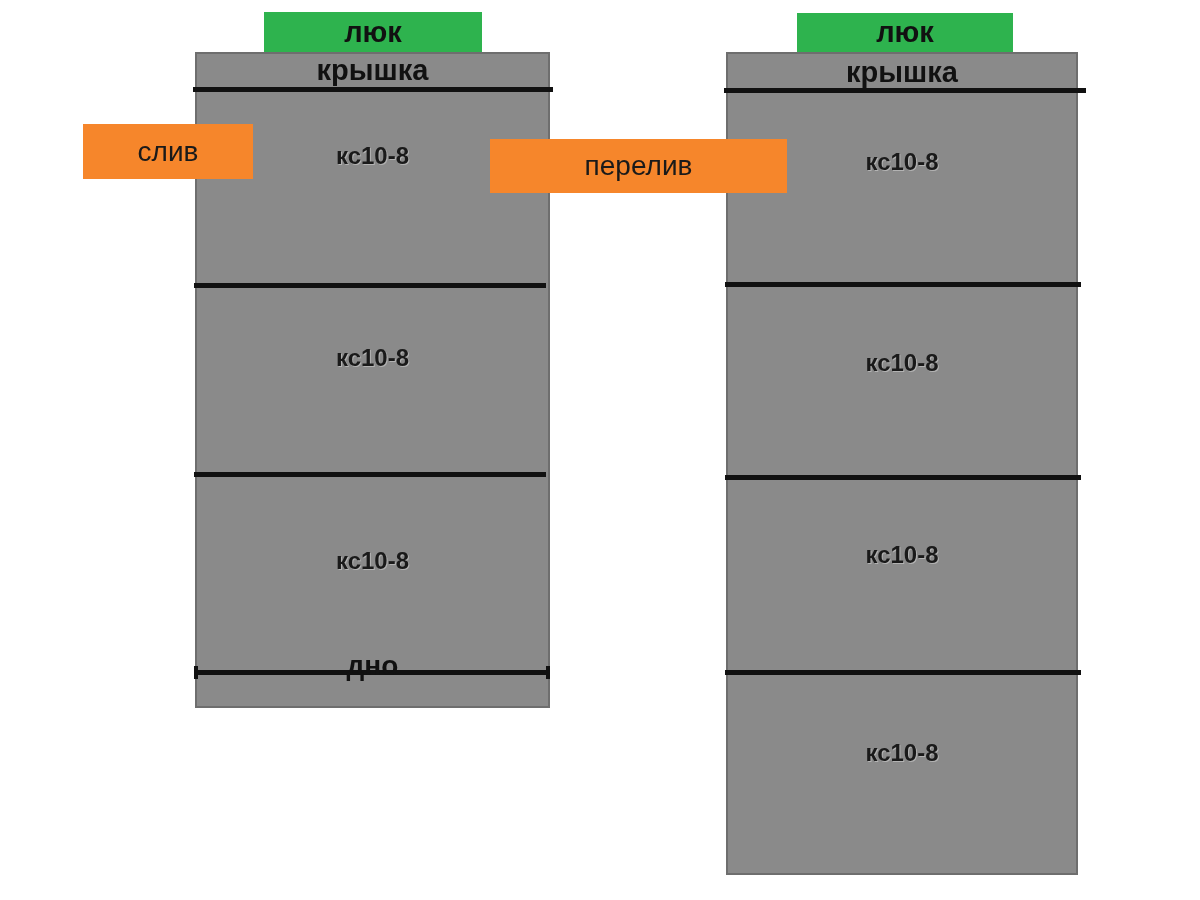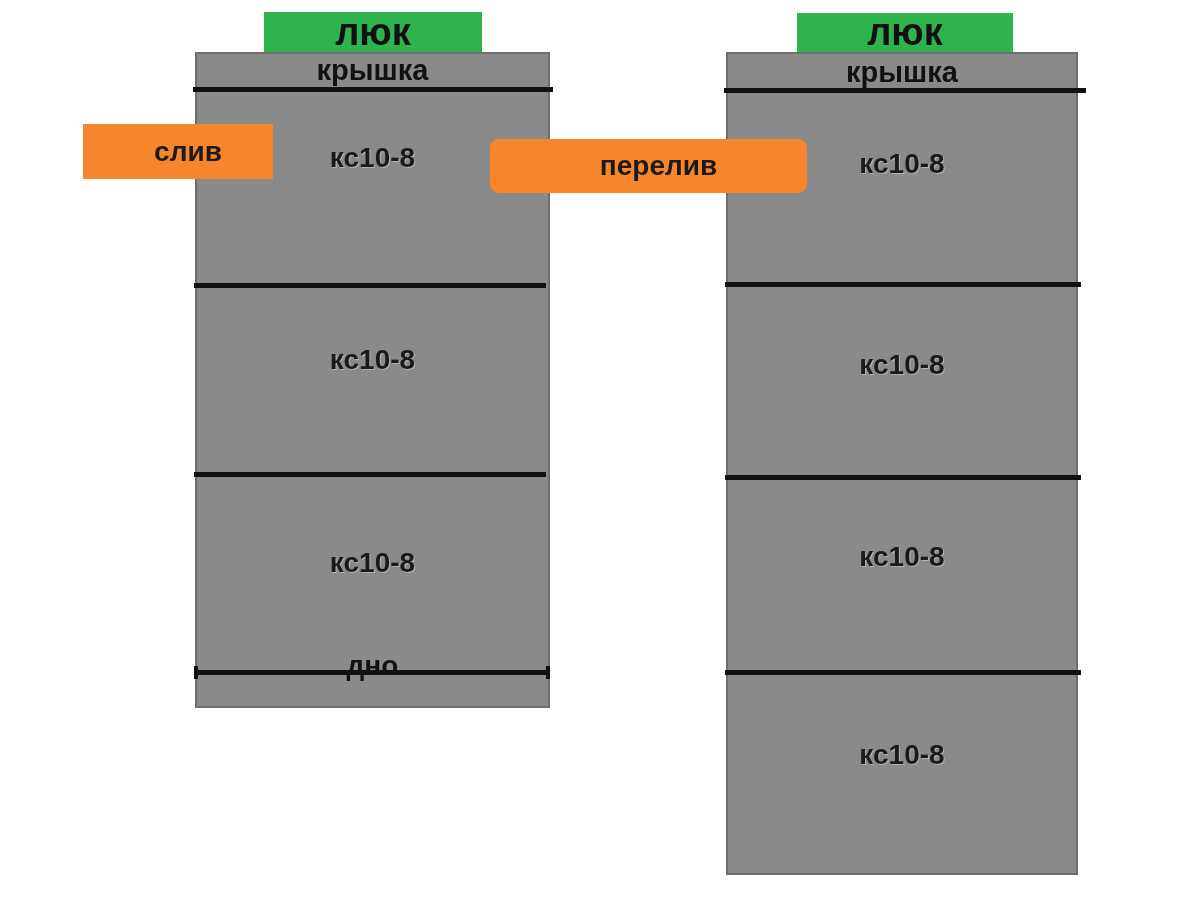--- a/index.html
+++ b/index.html
@@ -15,21 +15,21 @@
     background: #ffffff;
     overflow: hidden;
   }
   .hatch {
     position: absolute;
     background: var(--hatch-green, #2eb34e);
     display: flex;
     align-items: center;
     justify-content: center;
     font-weight: bold;
-    font-size: 38px;
+    font-size: 29px;
     color: #111111;
     z-index: 1;
   }
   .hatch-left  { left: 264px; top: 12px; width: 218px; height: 40px; }
   .hatch-right { left: 797px; top: 13px; width: 216px; height: 39px; }
   .well {
     position: absolute;
     background: var(--ring-gray, #8a8a8a);
     border: 2px solid #6e6e6e;
     box-sizing: border-box;
@@ -60,21 +60,21 @@
     height: 13px;
     top: -4px;
     background: var(--joint-black, #111111);
   }
   .dno-line::before { left: 0; }
   .dno-line::after  { right: 0; }
   .ring-label {
     position: absolute;
     text-align: center;
     font-weight: bold;
-    font-size: 28px;
+    font-size: 24px;
     line-height: 1;
     color: #1a1a1a;
     text-shadow: 1px 1px 0 rgba(255,255,255,0.35);
     z-index: 3;
   }
   .bottom-label {
     position: absolute;
     left: 195px;
     top: 652px;
     width: 355px;
@@ -84,28 +84,27 @@
     line-height: 1;
     color: #111111;
     z-index: 3;
   }
   .tag {
     position: absolute;
     background: var(--label-orange, #f6862b);
     display: flex;
     align-items: center;
     justify-content: center;
-    font-weight: bold;
+    font-weight: normal;
     font-size: 28px;
     color: #1a1a1a;
     z-index: 4;
-    padding-left: 20px;
   }
   .tag-drain    { left: 83px;  top: 124px; width: 170px; height: 55px; }
-  .tag-overflow { left: 490px; top: 139px; width: 297px; height: 54px; border-radius: 9px; }
+  .tag-overflow { left: 490px; top: 139px; width: 297px; height: 54px; }
 </style>
 </head>
 <body>
 
 <div class="canvas">
 
   <div class="hatch hatch-left">
     <span>люк</span>
   </div>
 

